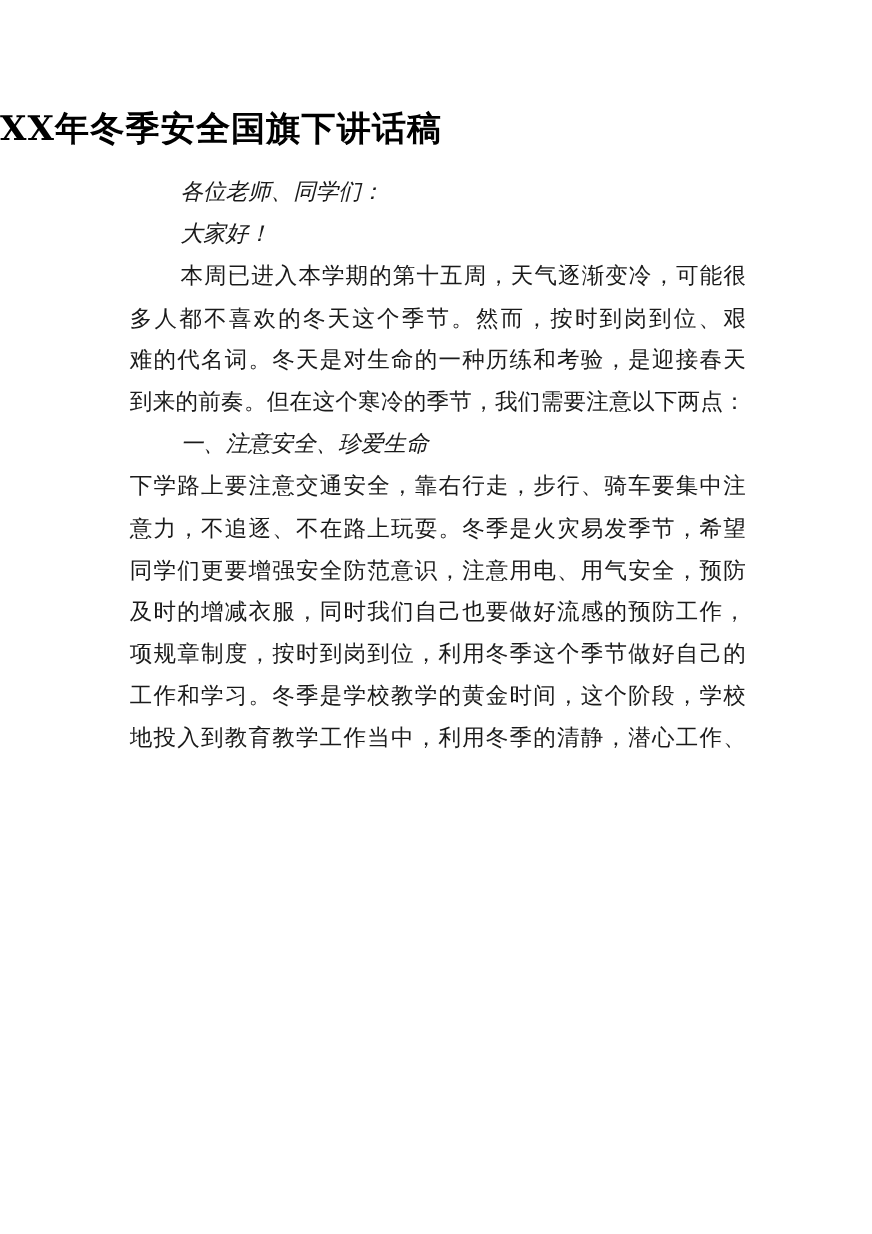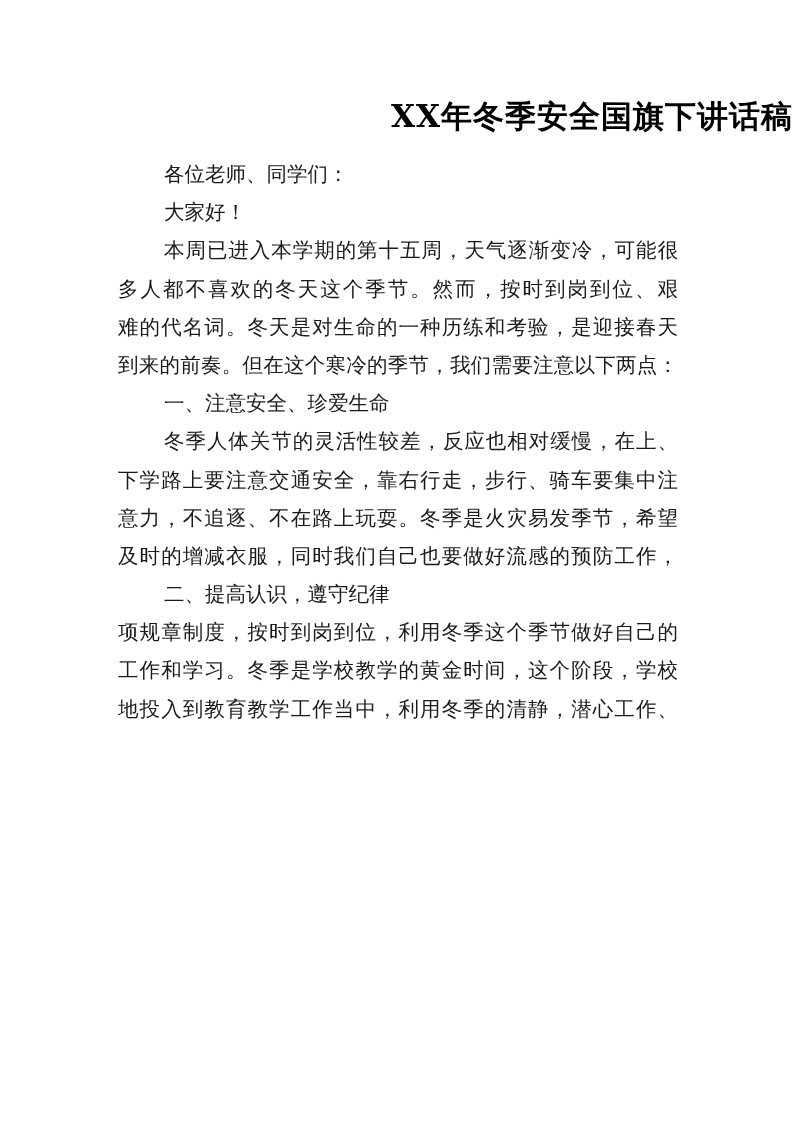--- a/index.html
+++ b/index.html
@@ -1,40 +1,39 @@
 <!DOCTYPE html>
 <html><head>
 <meta charset="utf-8">
 <style>
   html, body { margin: 0; padding: 0; background: #ffffff; }
   body { width: 793px; height: 1122px; position: relative; overflow: hidden;
          font-family: "DejaVu Serif", "Liberation Serif", serif; color: #1a1a1a; }
-  .title { position: absolute; top: 96px; left: 0; width: 793px; text-align: right;
+  .title { position: absolute; top: 96px; left: 0; width: 793px; text-align: left;
            font-size: 31px; font-weight: bold; letter-spacing: 1px; color: #000;
            font-family: "DejaVu Serif", serif; }
   .body { position: absolute; left: 118px; top: 155px; width: 560px; }
   .line { height: 38.2px; line-height: 38.2px; font-size: 20.5px; white-space: nowrap;
           text-align: justify; text-align-last: justify; }
-  .line.last { text-align-last: left; }
+  .line.last { text-align-last: left; font-style: italic; }
   .line.indent { padding-left: 46px; }
 </style>
 </head>
 <body>
 
 <div class="title">XX年冬季安全国旗下讲话稿</div>
 
 <div class="body" id="body">
     <div class="line indent last">各位老师、同学们：</div>
     <div class="line indent last">大家好！</div>
     <div class="line indent">本周已进入本学期的第十五周，天气逐渐变冷，可能很</div>
     <div class="line">多人都不喜欢的冬天这个季节。然而，按时到岗到位、艰</div>
     <div class="line">难的代名词。冬天是对生命的一种历练和考验，是迎接春天</div>
     <div class="line">到来的前奏。但在这个寒冷的季节，我们需要注意以下两点：</div>
     <div class="line indent last">一、注意安全、珍爱生命</div>
-    <div class="line indent">冬季人体关节的灵活性较差，反应也相对缓慢，在上、</div>
     <div class="line">下学路上要注意交通安全，靠右行走，步行、骑车要集中注</div>
     <div class="line">意力，不追逐、不在路上玩耍。冬季是火灾易发季节，希望</div>
+    <div class="line">同学们更要增强安全防范意识，注意用电、用气安全，预防</div>
     <div class="line">及时的增减衣服，同时我们自己也要做好流感的预防工作，</div>
-    <div class="line indent last">二、提高认识，遵守纪律</div>
     <div class="line">项规章制度，按时到岗到位，利用冬季这个季节做好自己的</div>
     <div class="line">工作和学习。冬季是学校教学的黄金时间，这个阶段，学校</div>
     <div class="line">地投入到教育教学工作当中，利用冬季的清静，潜心工作、</div>
   </div>
 
 </body></html>

